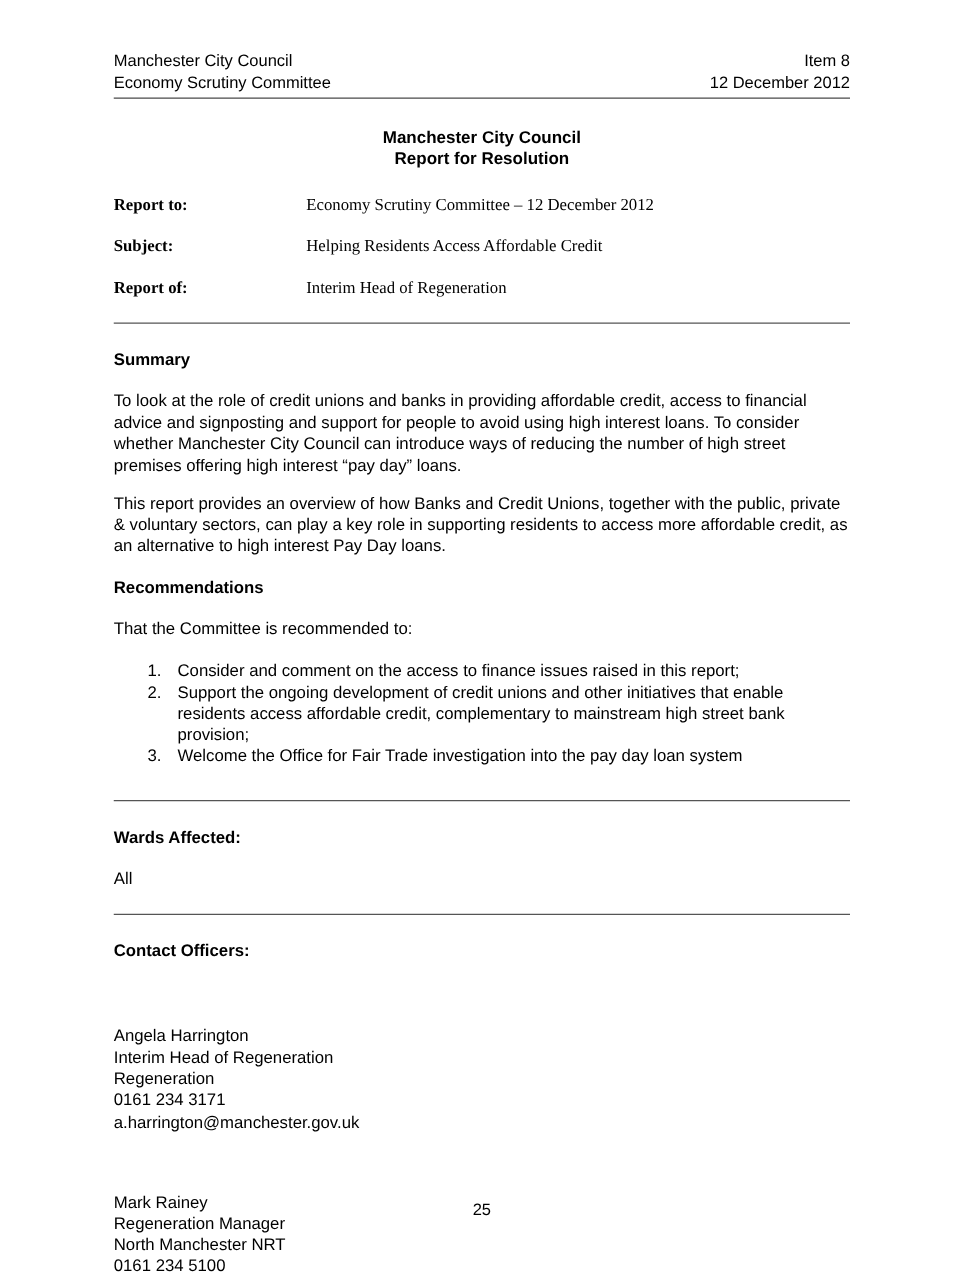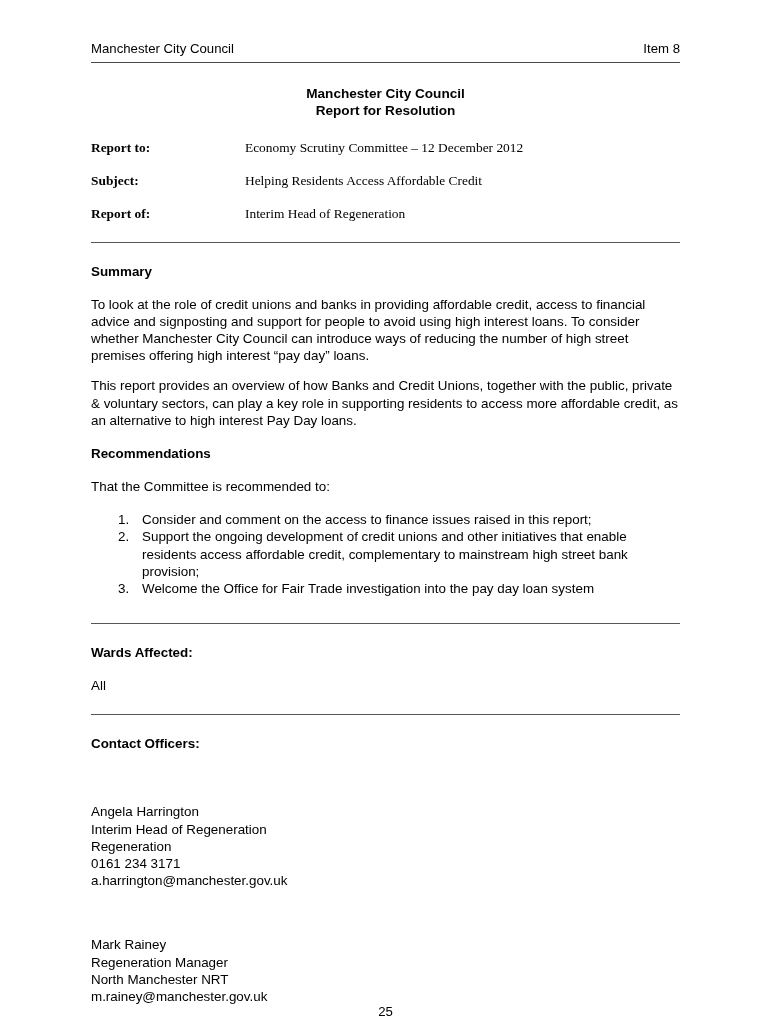--- a/index.html
+++ b/index.html
@@ -122,32 +122,35 @@
   .contact-block .line { white-space: pre; }
 
   
   .page-number {
     position: absolute;
     left: 0;
     top: 960px;
     width: 589px;
     text-align: center;
     font-size: 13.2px;
-    margin-top: 44px;
   }
 </style>
 </head>
 <body>
 
 <div class="page">
 
   <div class="doc-header">
     <div class="hdr-row">
       <span class="hdr-left">Manchester City Council</span>
       <span class="hdr-right">Item 8</span>
+    </div>
+    <div class="hdr-row">
+      <span class="hdr-left">Economy Scrutiny Committee</span>
+      <span class="hdr-right">12 December 2012</span>
     </div>
     <hr class="rule rule-header">
   </div>
 
   <div class="title-block">
     <div>Manchester City Council</div>
     <div>Report for Resolution</div>
   </div>
 
   <div class="meta">
@@ -219,18 +222,19 @@
     <div class="line">0161 234 3171</div>
     <div class="line">a.harrington@manchester.gov.uk</div>
   </div>
 
   <div class="gap-16"></div>
 
   <div class="contact-block">
     <div class="line">Mark Rainey</div>
     <div class="line">Regeneration Manager</div>
     <div class="line">North Manchester NRT</div>
+    <div class="line">0161 234 5100</div>
     <div class="line">m.rainey@manchester.gov.uk</div>
   </div>
 
   <div class="page-number">25</div>
 
 </div>
 
 </body></html>

